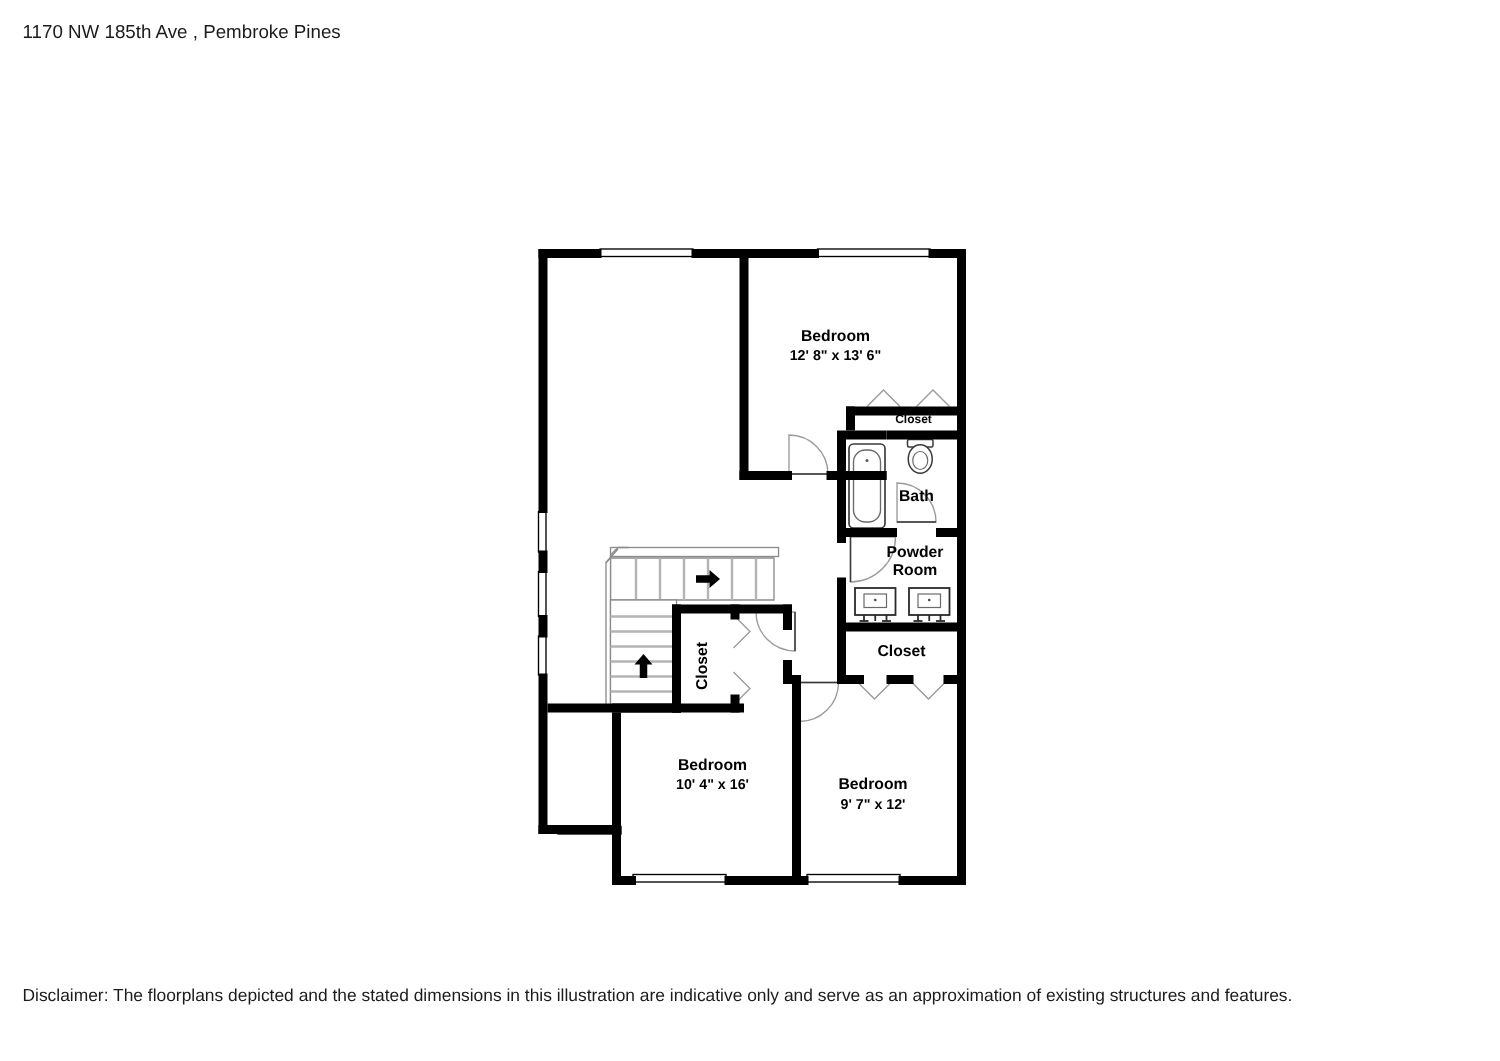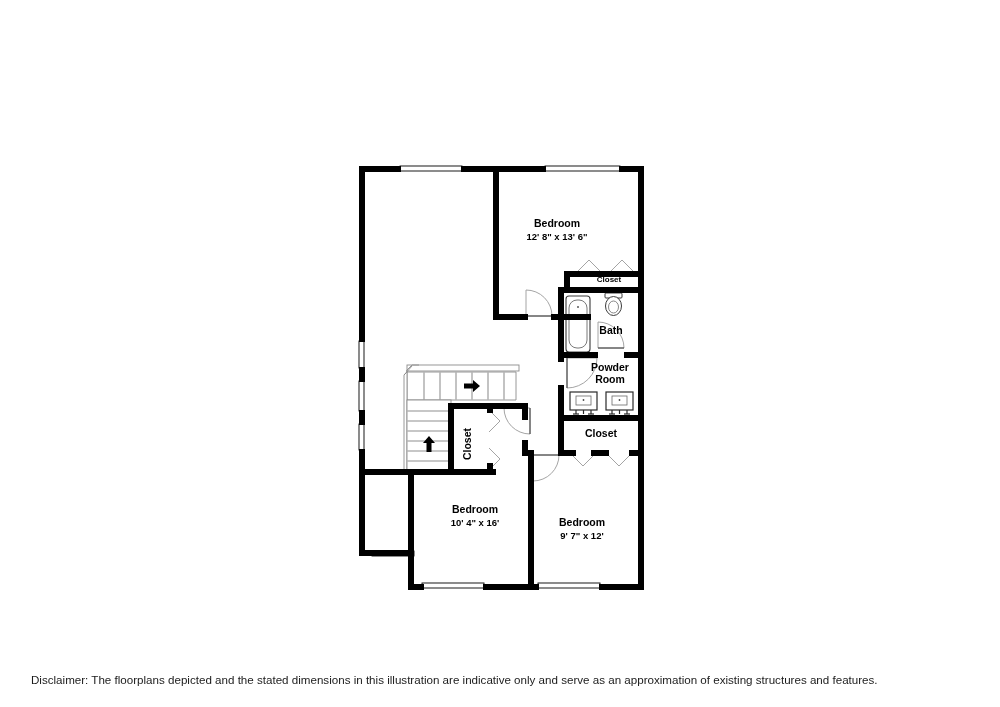--- a/index.html
+++ b/index.html
@@ -45,41 +45,42 @@
   #plan-svg {
     display: block;
   }
   #footer {
     position: absolute;
     left: 15px;
     top: 653px;
     width: 960px;
   }
   #footer p {
-    margin: 16px;
+    margin: 0;
     font-size: 11.6px;
     line-height: 21px;
     color: #1b1b1b;
     white-space: nowrap;
   }
   .rm-label {
     font-family: "Liberation Sans", sans-serif;
     font-weight: bold;
     fill: #000000;
   }
   .rm-dim {
     font-family: "Liberation Sans", sans-serif;
     font-weight: bold;
     fill: #000000;
   }
 </style>
 </head>
 <body>
 
 <div id="header">
+  <div class="addr">1170 NW 185th Ave , Pembroke Pines</div>
 </div>
 
 <div id="plan-wrap">
 <svg id="plan-svg" width="1000" height="640" viewBox="0 0 1000 640" xmlns="http://www.w3.org/2000/svg">
 
   <g stroke="#000000" stroke-width="0.9" fill="none">
 
     <rect x="400" y="166" width="62" height="5"></rect>
     <rect x="545" y="166" width="75" height="5"></rect>
 

